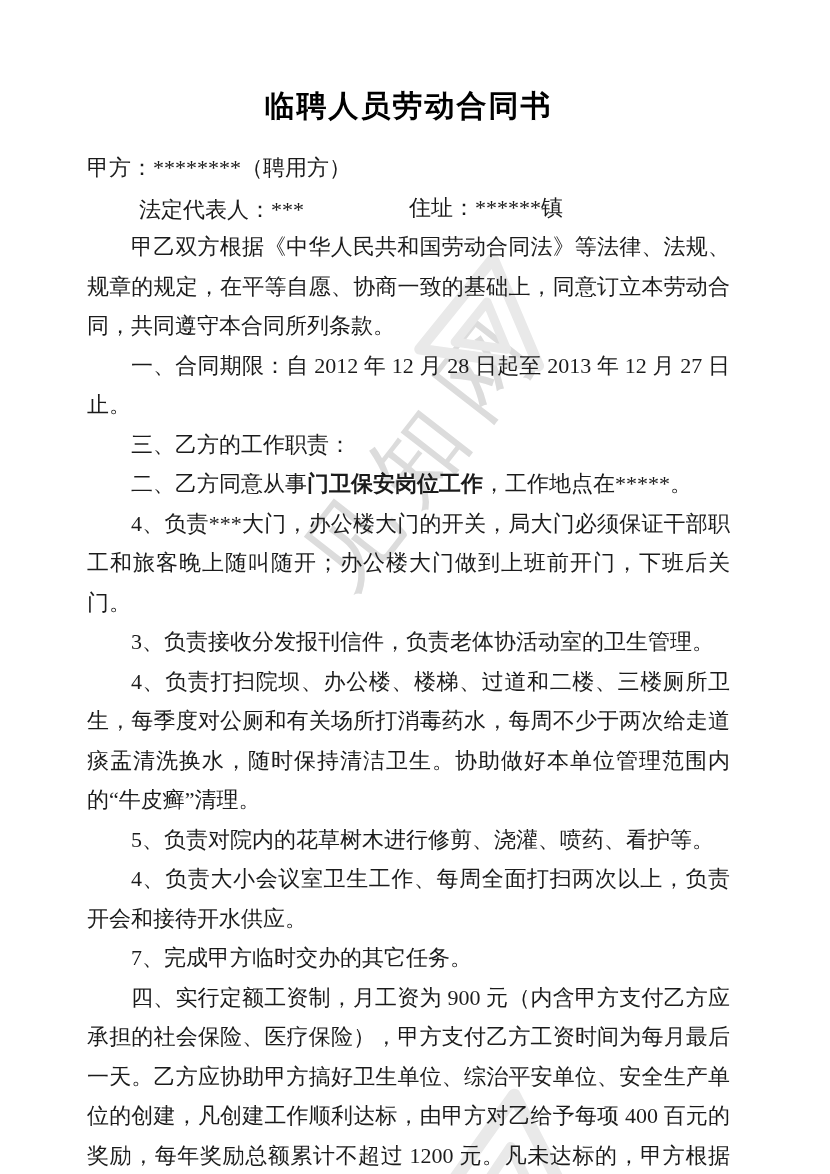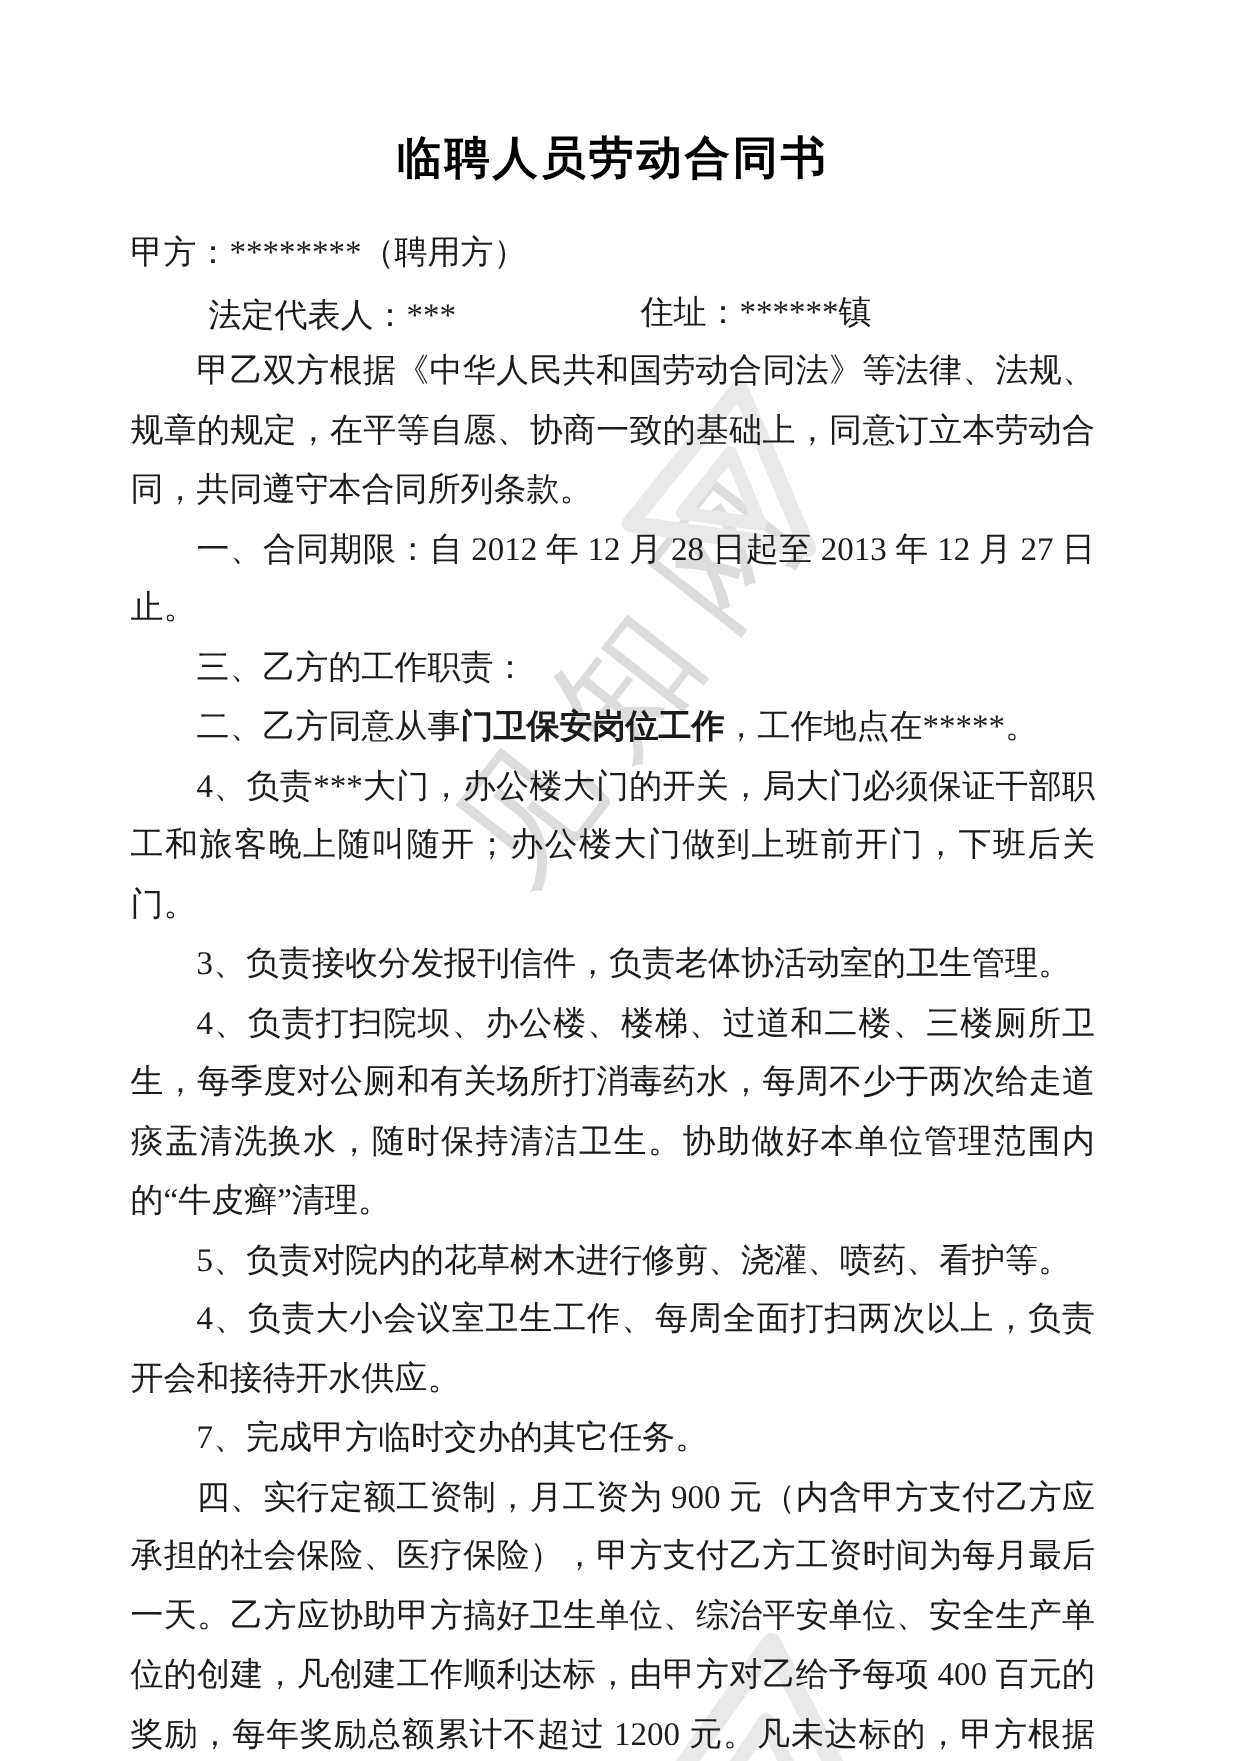--- a/index.html
+++ b/index.html
@@ -27,21 +27,21 @@
   .doc-title {
     margin:0 0 24px 0;
     text-align:center;
     font-size:30px; line-height:36px;
     font-weight:bold; letter-spacing:2px;
     color:#000;
   }
   .hdr-row { position:relative; height:39.5px; font-size:22px; line-height:39.5px; }
   .hdr-row .abs-a { position:absolute; left:210px; top:0; }
   .hdr-row .abs-b { position:absolute; left:52px; top:2px; }
-  .hdr-row .abs-c { position:absolute; left:340px; top:0; }
+  .hdr-row .abs-c { position:absolute; left:322px; top:0; }
   .para {
     margin:0;
     font-size:22px; line-height:39.5px;
     text-align:justify;
     text-indent:2em;
   }
   .b { font-weight:bold; }
 </style>
 </head>
 <body>

